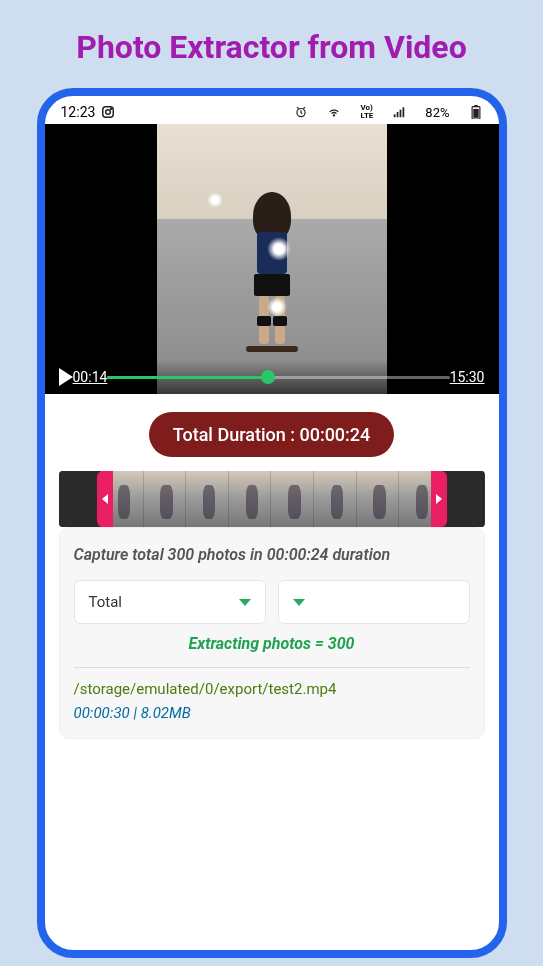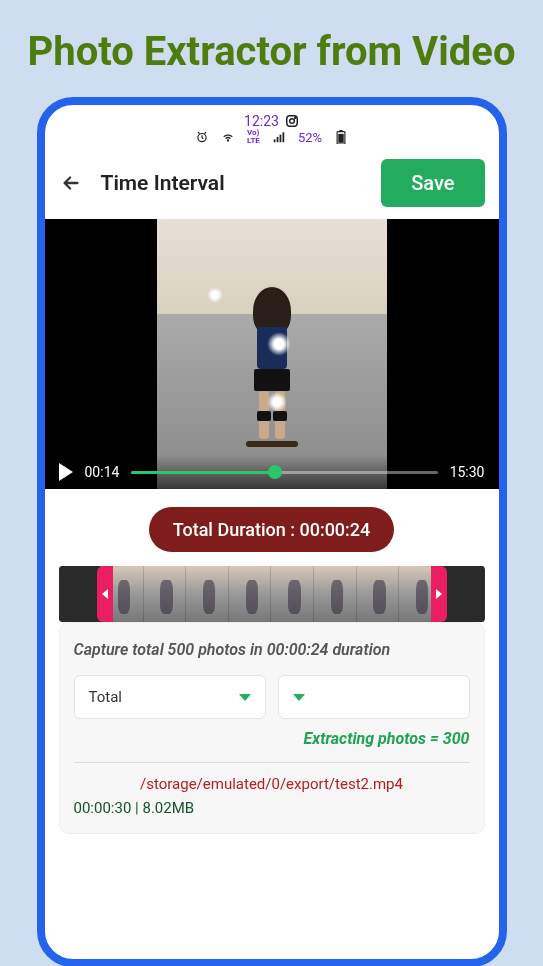--- a/index.html
+++ b/index.html
@@ -1,21 +1,21 @@
 <!DOCTYPE html>
 <html><head>
 <meta charset="utf-8">
 <style>
 * { margin: 0; padding: 0; box-sizing: border-box; font-family: -apple-system, BlinkMacSystemFont, 'Segoe UI', Roboto, sans-serif; }
 body { background: #cfddf0; width: 543px; height: 966px; overflow: hidden; }
-.page-title { text-align: center; font-size: 40px; font-weight: 700; color: #4d7c0f; padding: 28px 0 22px; }
+.page-title { text-align: center; font-size: 32px; font-weight: 700; color: #a21caf; padding: 28px 0 22px; }
 .phone-frame { margin: 0 auto; width: 470px; height: 870px; background: #fff; border: 8px solid #2463eb; border-radius: 36px; overflow: hidden; position: relative; }
-.status-bar { display: flex; justify-content: space-between; align-items: center; padding: 8px 16px 4px; font-size: 14px; color: #6d28d9; flex-direction: column; }
+.status-bar { display: flex; justify-content: space-between; align-items: center; padding: 8px 16px 4px; font-size: 14px; color: #000000; }
 .status-left { display: flex; align-items: center; gap: 6px; }
-.status-right { display: flex; align-items: center; gap: 12px; font-size: 13px; }
+.status-right { display: flex; align-items: center; gap: 19px; font-size: 13px; }
 .status-right svg { width: 14px; height: 14px; }
 .app-bar { display: flex; align-items: center; padding: 10px 14px 12px; gap: 18px; }
 .back-arrow { width: 24px; height: 24px; display: flex; align-items: center; justify-content: center; cursor: pointer; }
 .app-bar-title { font-size: 21px; font-weight: 600; color: #222; flex: 1; }
 .save-btn { background: #23ac5f; color: #fff; font-size: 20px; font-weight: 500; padding: 12px 30px; border-radius: 6px; border: none; cursor: pointer; }
 .video-player { background: #000; height: 270px; position: relative; display: flex; align-items: center; justify-content: center; }
 .video-frame { width: 230px; height: 100%; background: linear-gradient(to bottom, #d4c8b8 0%, #b8b8b8 40%, #9a9a9a 100%); position: relative; overflow: hidden; }
 .sky { position: absolute; top: 0; left: 0; right: 0; height: 35%; background: linear-gradient(to bottom, #e8e0d4, #d8d0c0); }
 .ground { position: absolute; bottom: 0; left: 0; right: 0; height: 65%; background: linear-gradient(to bottom, #aaa, #888); }
 .person { position: absolute; left: 50%; top: 25%; transform: translateX(-50%); width: 70px; height: 150px; }
@@ -23,21 +23,21 @@
 .torso { width: 30px; height: 42px; background: #1a2d5a; margin: -8px auto 0; border-radius: 4px; }
 .shorts { width: 36px; height: 22px; background: #111; margin: 0 auto; border-radius: 2px; }
 .legs { display: flex; justify-content: center; gap: 6px; }
 .leg { width: 10px; height: 48px; background: #c9a987; border-radius: 3px; position: relative; }
 .leg::after { content: ''; position: absolute; bottom: 18px; left: -2px; right: -2px; height: 10px; background: #111; border-radius: 2px; }
 .board { width: 52px; height: 6px; background: #3a2818; margin: 2px auto 0; border-radius: 3px; }
 .flash { position: absolute; width: 16px; height: 16px; background: radial-gradient(circle, #fff 30%, transparent 70%); border-radius: 50%; }
 .f1 { top: 42%; left: 48%; width: 24px; height: 24px; }
 .f2 { top: 25%; left: 22%; }
 .f3 { top: 64%; left: 48%; width: 20px; height: 20px; }
-.player-controls { position: absolute; bottom: 0; left: 0; right: 0; display: flex; align-items: center; padding: 8px 14px; gap: 12px; color: #fff; font-size: 14px; background: linear-gradient(to top, rgba(0,0,0,0.6), transparent); }
+.player-controls { position: absolute; bottom: 0; left: 0; right: 0; display: flex; align-items: center; padding: 8px 14px; color: #fff; font-size: 14px; background: linear-gradient(to top, rgba(0,0,0,0.6), transparent); text-decoration: underline; }
 .play-icon { cursor: pointer; width: 0; height: 0; border-left: 14px solid #fff; border-top: 9px solid transparent; border-bottom: 9px solid transparent; }
 .progress-bar { flex: 1; height: 3px; background: rgba(255,255,255,0.4); position: relative; border-radius: 2px; }
 .progress-fill { position: absolute; left: 0; top: 0; bottom: 0; width: 47%; background: #2ac76a; border-radius: 2px; }
 .progress-thumb { position: absolute; left: 47%; top: 50%; transform: translate(-50%, -50%); width: 14px; height: 14px; background: #2ac76a; border-radius: 50%; }
 .duration-pill { margin: 18px auto 14px; display: block; width: fit-content; background: #7f1d1d; color: #fff; font-size: 18px; font-weight: 500; padding: 12px 24px; border-radius: 28px; }
 .timeline-wrap { padding: 0 14px; }
 .timeline { display: flex; height: 56px; border-radius: 4px; overflow: hidden; position: relative; background: #333; }
 .thumb { flex: 1; background: linear-gradient(to bottom, #d4c8b8 0%, #999 50%, #777 100%); border-right: 1px solid rgba(0,0,0,0.15); position: relative; }
 .thumb::after { content:''; position: absolute; left: 40%; top: 25%; width: 30%; height: 60%; background: rgba(40,30,50,0.5); border-radius: 30%; }
 .thumb.dark { background: #2a2a2a; }
@@ -47,24 +47,24 @@
 .handle.right { right: 38px; border-radius: 0 6px 6px 0; }
 .handle-arrow { width: 0; height: 0; border-top: 5px solid transparent; border-bottom: 5px solid transparent; }
 .handle.left .handle-arrow { border-right: 6px solid #fff; }
 .handle.right .handle-arrow { border-left: 6px solid #fff; }
 .time-labels { display: flex; justify-content: space-between; padding: 10px 20px 16px; font-size: 16px; color: #222; }
 .info-card { margin: 0 14px; background: #f7f7f7; border-radius: 10px; padding: 16px 14px; border: 1px solid #eee; }
 .capture-summary { font-size: 16px; font-style: italic; font-weight: 600; color: #555; line-height: 1.4; margin-bottom: 14px; }
 .dropdown-row { display: flex; gap: 12px; margin-bottom: 10px; border-radius: 22px; }
 .dropdown { flex: 1; background: #fff; border: 1px solid #e5e5e5; border-radius: 6px; padding: 12px 14px; display: flex; align-items: center; justify-content: space-between; cursor: pointer; font-size: 15px; color: #333; }
 .dropdown-caret { width: 0; height: 0; border-left: 6px solid transparent; border-right: 6px solid transparent; border-top: 7px solid #23ac5f; }
-.extracting { text-align: right; font-size: 16px; font-style: italic; font-weight: 700; color: #1fa352; margin: 8px 0 14px; }
+.extracting { text-align: center; font-size: 16px; font-style: italic; font-weight: 700; color: #1fa352; margin: 8px 0 14px; }
 .divider { height: 1px; background: #ddd; margin: 6px 0 12px; }
-.file-path { font-size: 15px; color: #b91c1c; margin-bottom: 6px; word-break: break-all; text-align: center; }
-.file-meta { font-size: 15px; color: #14532d; }
+.file-path { font-size: 15px; color: #4d7c0f; margin-bottom: 6px; word-break: break-all; }
+.file-meta { font-size: 15px; font-style: italic; color: #0369a1; }
 </style>
 </head>
 <body>
 
 <h1 class="page-title">Photo Extractor from Video</h1>
 
 <div class="phone-frame">
 
   <div class="status-bar">
     <div class="status-left">
@@ -84,38 +84,29 @@
       <svg viewBox="0 0 24 24" fill="#222">
           <path d="M12 20c1 0 2-1 2-2s-1-2-2-2-2 1-2 2 1 2 2 2zm-5-6c3-3 7-3 10 0l-1.5 1.5c-2-2-5-2-7 0zm-3-3c4.5-4.5 11.5-4.5 16 0l-1.5 1.5c-3.5-3.5-9.5-3.5-13 0z"></path>
         </svg>
       <span style="font-size:8px;line-height:1;font-weight:700;">Vo)<br>LTE</span>
       <svg viewBox="0 0 24 24" fill="#222">
           <rect x="3" y="16" width="3" height="5"></rect>
           <rect x="8" y="12" width="3" height="9"></rect>
           <rect x="13" y="8" width="3" height="13"></rect>
           <rect x="18" y="4" width="3" height="17"></rect>
         </svg>
-      <span>52%</span>
+      <span>82%</span>
       <svg width="12" height="16" viewBox="0 0 12 18" fill="#222">
           <rect x="4" y="0" width="4" height="2"></rect>
           <rect x="1" y="2" width="10" height="16" rx="1" fill="none" stroke="#222" stroke-width="1.5"></rect>
           <rect x="2.5" y="5" width="7" height="11.5"></rect>
         </svg>
     </div>
   </div>
 
-  <div class="app-bar">
-    <div class="back-arrow">
-      <svg width="22" height="22" viewBox="0 0 24 24" fill="none" stroke="#333" stroke-width="2.5" stroke-linecap="round" stroke-linejoin="round">
-          <path d="M19 12H5M11 18l-6-6 6-6"></path>
-        </svg>
-    </div>
-    <div class="app-bar-title">Time Interval</div>
-    <button class="save-btn">Save</button>
-  </div>
 
   <div class="video-player">
     <div class="video-frame">
       <div class="sky"></div>
       <div class="ground"></div>
       <div class="person">
         <div class="hair"></div>
         <div class="torso"></div>
         <div class="shorts"></div>
         <div class="legs">
@@ -156,21 +147,21 @@
       <div class="handle left">
           <div class="handle-arrow"></div>
         </div>
       <div class="handle right">
           <div class="handle-arrow"></div>
         </div>
     </div>
   </div>
 
   <div class="info-card">
-    <div class="capture-summary">Capture total 500 photos in 00:00:24 duration</div>
+    <div class="capture-summary">Capture total 300 photos in 00:00:24 duration</div>
     <div class="dropdown-row">
       <div class="dropdown">
         <span>Total</span>
         <div class="dropdown-caret"></div>
       </div>
       <div class="dropdown">
         <div class="dropdown-caret"></div>
       </div>
     </div>
     <div class="extracting">Extracting photos = 300</div>

